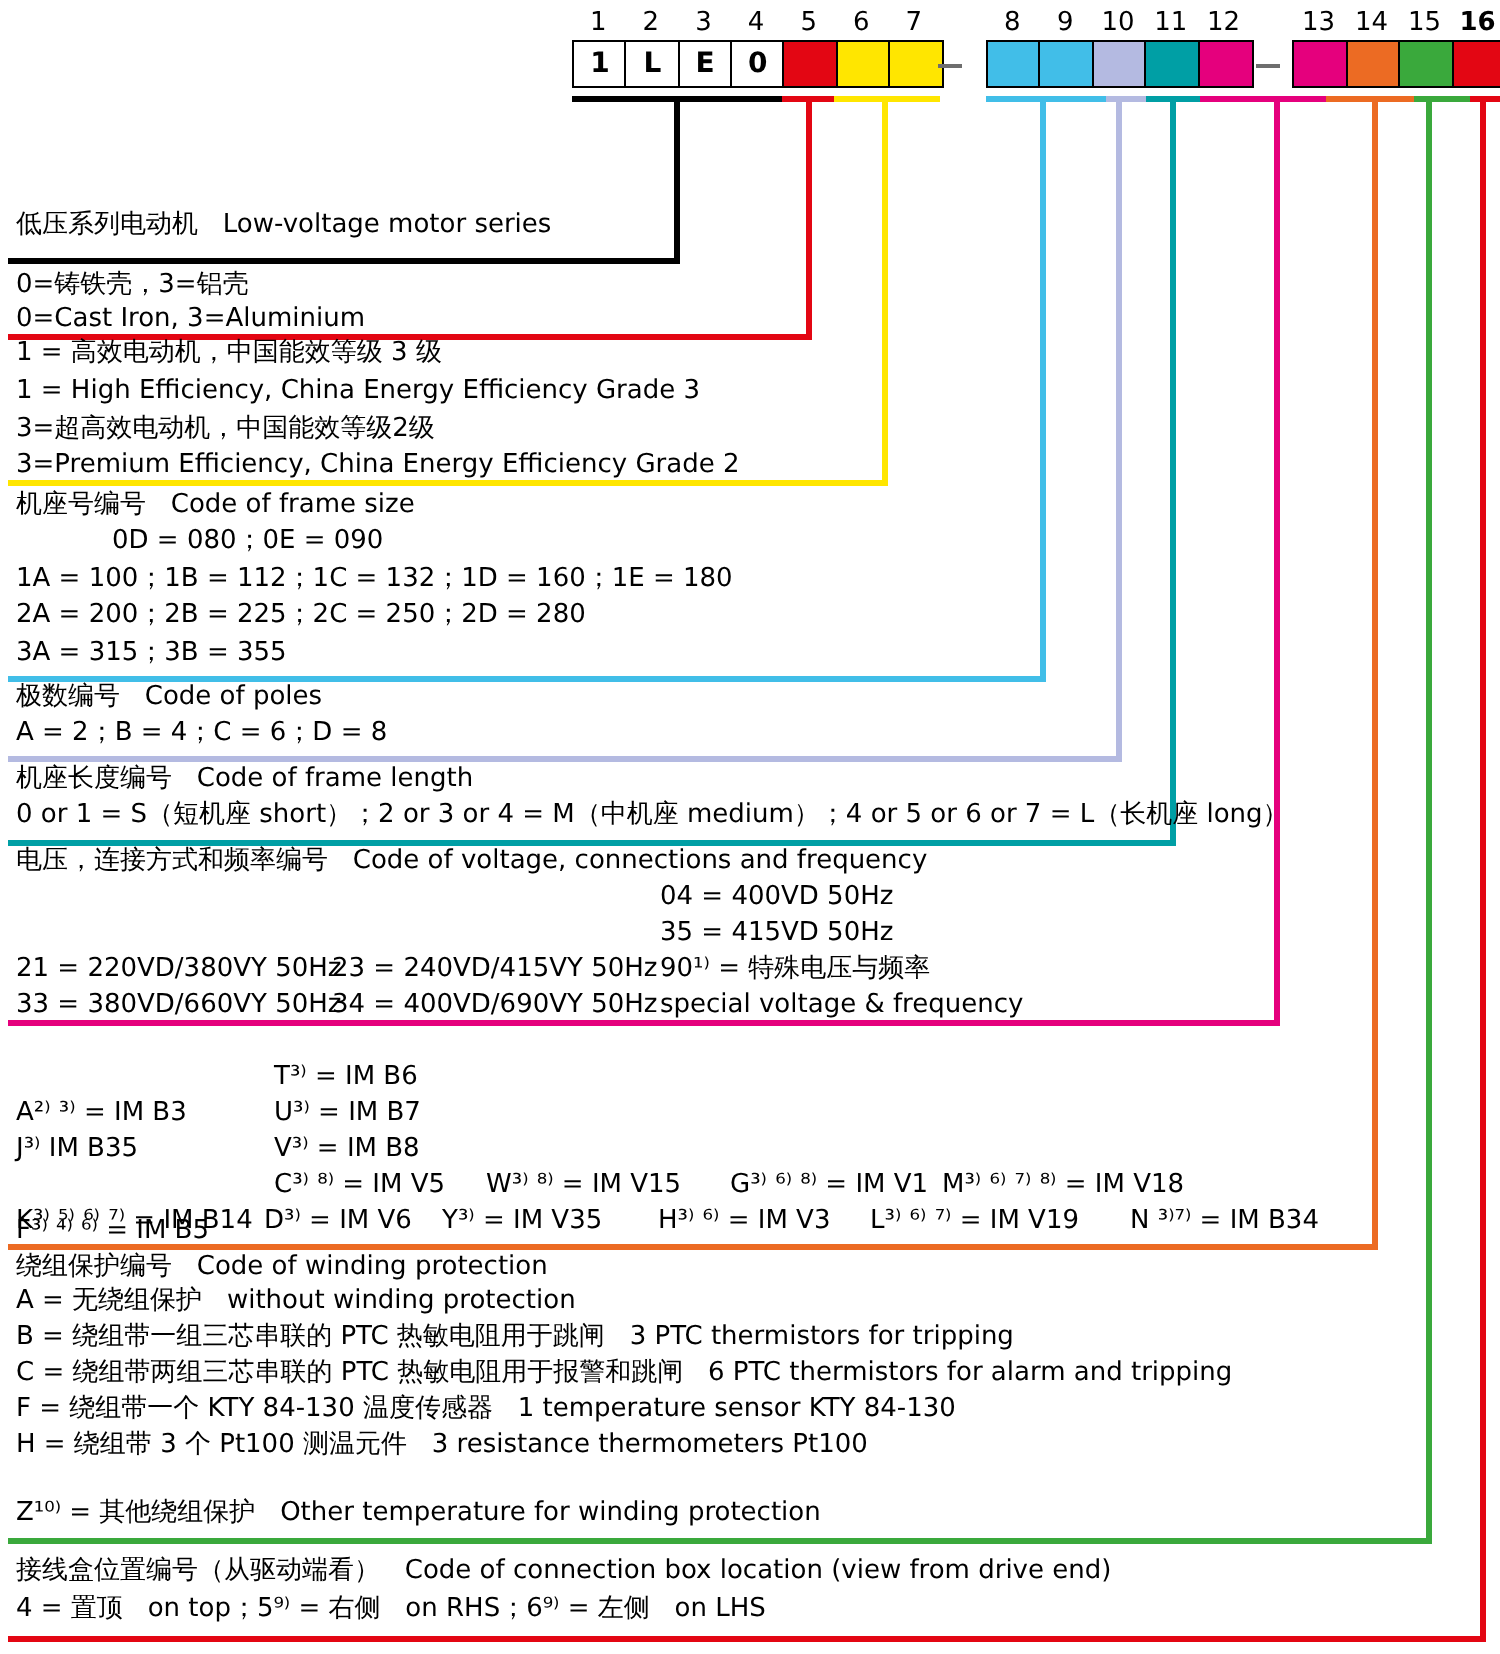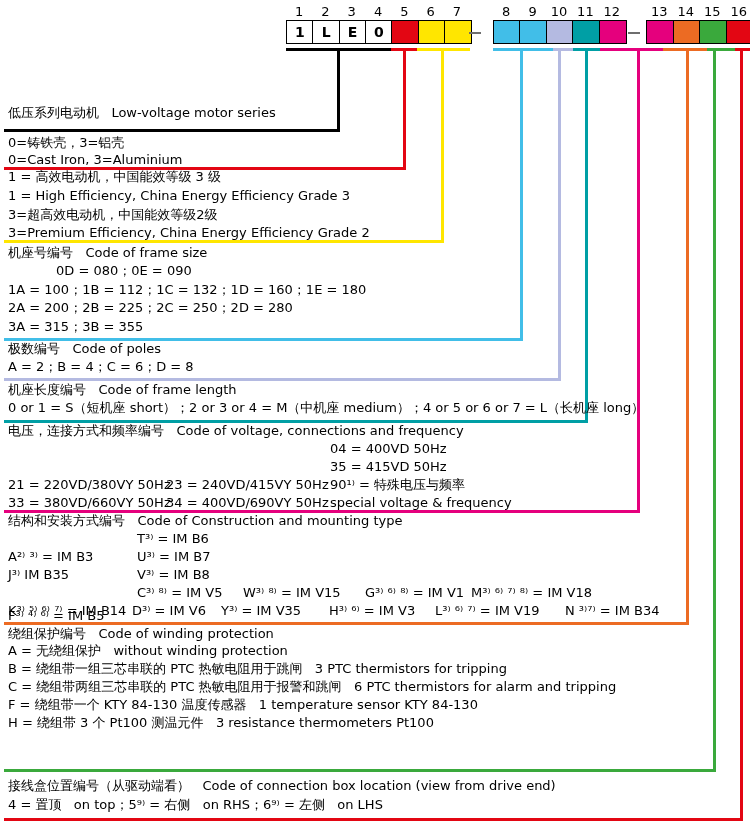--- a/index.html
+++ b/index.html
@@ -45,21 +45,21 @@
     <div class="num" style="left: 585.4px;">11</div>
     <div class="cell" style="left: 572.2px; width: 28px; background: rgb(0, 159, 165);"></div>
     <div class="num" style="left: 611.8px;">12</div>
     <div class="cell" style="left: 598.6px; width: 28px; background: rgb(229, 0, 125);"></div>
     <div class="num" style="left: 659.25px;">13</div>
     <div class="cell" style="left: 646px; width: 28.1px; background: rgb(229, 0, 125);"></div>
     <div class="num" style="left: 685.75px;">14</div>
     <div class="cell" style="left: 672.5px; width: 28.1px; background: rgb(236, 107, 35);"></div>
     <div class="num" style="left: 712.25px;">15</div>
     <div class="cell" style="left: 699px; width: 28.1px; background: rgb(58, 169, 60);"></div>
-    <div class="num" style="left: 738.75px;">16</div>
+    <div class="num" style="left: 738.75px; font-weight: bold;">16</div>
     <div class="cell" style="left: 725.5px; width: 28.1px; background: rgb(227, 6, 19);"></div>
     <div class="dash" style="left: 469px; top: 31.5px; width: 11.5px; background: rgb(110, 110, 110);"></div>
     <div class="dash" style="left: 628px; top: 31.5px; width: 11.5px; background: rgb(110, 110, 110);"></div>
     <div class="seg" style="left: 286px; top: 48px; width: 105px; background: rgb(0, 0, 0);"></div>
     <div class="seg" style="left: 391px; top: 48px; width: 26px; background: rgb(227, 6, 19);"></div>
     <div class="seg" style="left: 417px; top: 48px; width: 53px; background: rgb(255, 230, 0);"></div>
     <div class="seg" style="left: 493px; top: 48px; width: 60px; background: rgb(65, 190, 232);"></div>
     <div class="seg" style="left: 553px; top: 48px; width: 20px; background: rgb(180, 186, 225);"></div>
     <div class="seg" style="left: 573px; top: 48px; width: 27px; background: rgb(0, 159, 165);"></div>
     <div class="seg" style="left: 600px; top: 48px; width: 63px; background: rgb(229, 0, 125);"></div>
@@ -100,21 +100,20 @@
     <div class="stext" style="left: 330px; top: 440px;">04 = 400VD 50Hz</div>
     <div class="stext" style="left: 330px; top: 458px;">35 = 415VD 50Hz</div>
     <div class="stext" style="left: 8px; top: 476px; text-align: center;">21 = 220VD/380VY 50Hz</div>
     <div class="stext" style="left: 166px; top: 476px;">23 = 240VD/415VY 50Hz</div>
     <div class="stext" style="left: 330px; top: 476px;">90¹⁾ = 特殊电压与频率</div>
     <div class="stext" style="left: 8px; top: 494px;">33 = 380VD/660VY 50Hz</div>
     <div class="stext" style="left: 166px; top: 494px;">34 = 400VD/690VY 50Hz</div>
     <div class="stext" style="left: 330px; top: 494px;">special voltage &amp; frequency</div>
     <div class="vline" style="left: 686px; top: 48px; height: 577px; background: rgb(236, 107, 35);"></div>
     <div class="uline" style="top: 622px; width: 682px; background: rgb(236, 107, 35);"></div>
-    <div class="stext" style="left: 8px; top: 512px;">结构和安装方式编号   Code of Construction and mounting type</div>
     <div class="stext" style="left: 137px; top: 530px;">T³⁾ = IM B6</div>
     <div class="stext" style="left: 8px; top: 548px;">A²⁾ ³⁾ = IM B3</div>
     <div class="stext" style="left: 137px; top: 548px;">U³⁾ = IM B7</div>
     <div class="stext" style="left: 8px; top: 566px;">J³⁾ IM B35</div>
     <div class="stext" style="left: 137px; top: 566px;">V³⁾ = IM B8</div>
     <div class="stext" style="left: 8px; top: 584px; margin-top: 23px;">F³⁾ ⁴⁾ ⁶⁾ = IM B5</div>
     <div class="stext" style="left: 137px; top: 584px;">C³⁾ ⁸⁾ = IM V5</div>
     <div class="stext" style="left: 243px; top: 584px;">W³⁾ ⁸⁾ = IM V15</div>
     <div class="stext" style="left: 365px; top: 584px;">G³⁾ ⁶⁾ ⁸⁾ = IM V1</div>
     <div class="stext" style="left: 471px; top: 584px;">M³⁾ ⁶⁾ ⁷⁾ ⁸⁾ = IM V18</div>
@@ -125,17 +124,18 @@
     <div class="stext" style="left: 435px; top: 602px;">L³⁾ ⁶⁾ ⁷⁾ = IM V19</div>
     <div class="stext" style="left: 565px; top: 602px;">N ³⁾⁷⁾ = IM B34</div>
     <div class="vline" style="left: 713px; top: 48px; height: 724px; background: rgb(58, 169, 60);"></div>
     <div class="uline" style="top: 769px; width: 709px; background: rgb(58, 169, 60);"></div>
     <div class="stext" style="left: 8px; top: 642px;">A = 无绕组保护   without winding protection</div>
     <div class="stext" style="left: 8px; top: 625px;">绕组保护编号   Code of winding protection</div>
     <div class="stext" style="left: 8px; top: 660px;">B = 绕组带一组三芯串联的 PTC 热敏电阻用于跳闸   3 PTC thermistors for tripping</div>
     <div class="stext" style="left: 8px; top: 678px;">C = 绕组带两组三芯串联的 PTC 热敏电阻用于报警和跳闸   6 PTC thermistors for alarm and tripping</div>
     <div class="stext" style="left: 8px; top: 696px;">F = 绕组带一个 KTY 84-130 温度传感器   1 temperature sensor KTY 84-130</div>
     <div class="stext" style="left: 8px; top: 714px;">H = 绕组带 3 个 Pt100 测温元件   3 resistance thermometers Pt100</div>
+    <div class="stext" style="left: 8px; top: 748px;">Z¹⁰⁾ = 其他绕组保护   Other temperature for winding protection</div>
     <div class="vline" style="left: 740px; top: 48px; height: 773px; background: rgb(227, 6, 19);"></div>
     <div class="uline" style="top: 818px; width: 736px; background: rgb(227, 6, 19);"></div>
     <div class="stext" style="left: 8px; top: 777px;">接线盒位置编号（从驱动端看）   Code of connection box location (view from drive end)</div>
     <div class="stext" style="left: 8px; top: 796px;">4 = 置顶   on top；5⁹⁾ = 右侧   on RHS；6⁹⁾ = 左侧   on LHS</div>
   </div>
 
 </body></html>

